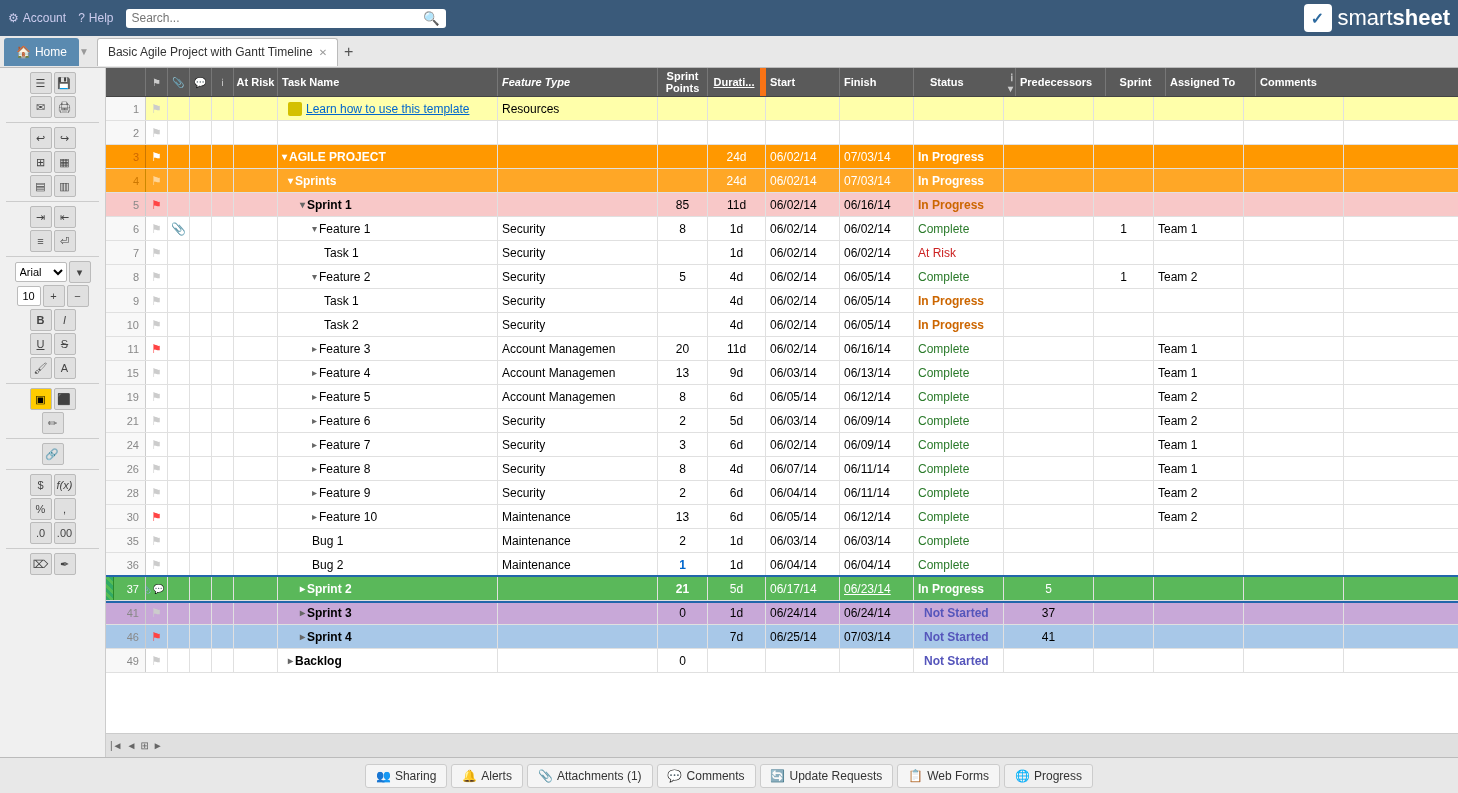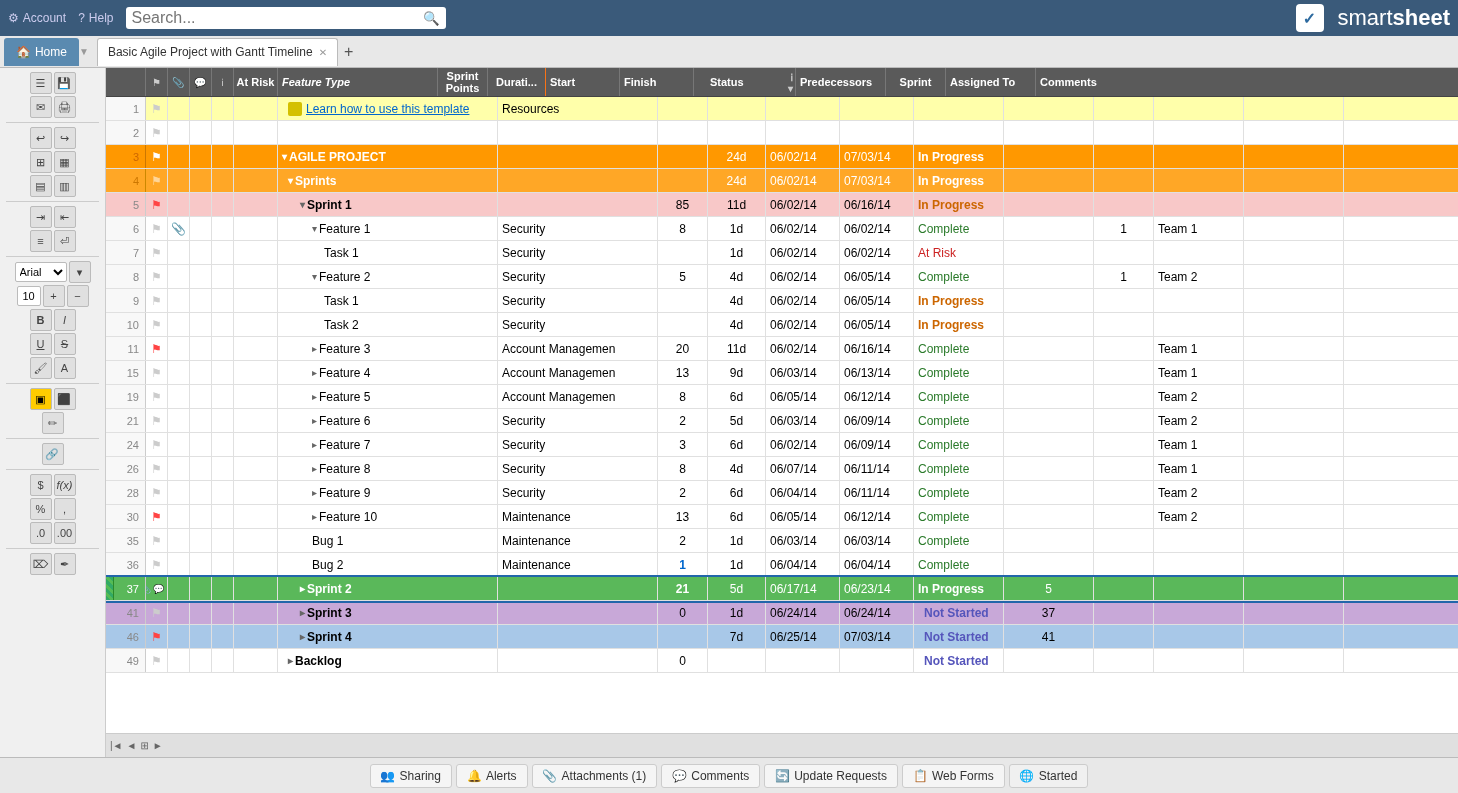--- a/index.html
+++ b/index.html
@@ -2,24 +2,24 @@
 <html><head>
   <meta charset="utf-8">
   <style>
     * { box-sizing: border-box; margin: 0; padding: 0; }
     body { font-family: Arial, sans-serif; font-size: 12px; background: #4a6d8c; display: flex; flex-direction: column; height: 793px; overflow: hidden; }
 
     
     .top-bar { background: #3a5a7a; display: flex; align-items: center; padding: 4px 8px; height: 36px; gap: 12px; }
     .top-bar-item { color: #cce; font-size: 12px; display: flex; align-items: center; gap: 4px; cursor: pointer; }
     .search-bar { display: flex; align-items: center; background: #fff; border-radius: 3px; padding: 2px 6px; flex: 1; max-width: 320px; }
-    .search-bar input { border: none; outline: none; font-size: 16px; flex: 1; }
+    .search-bar input { border: none; outline: none; font-size: 12px; flex: 1; }
     .search-btn { background: none; border: none; cursor: pointer; color: #666; }
     .logo { margin-left: auto; display: flex; align-items: center; gap: 6px; }
-    .logo-text { color: #fff; font-size: 22px; font-weight: bold; margin-left: 8px; }
+    .logo-text { color: #fff; font-size: 22px; font-weight: bold; }
     .logo-check { width: 28px; height: 28px; background: #fff; border-radius: 4px; display: flex; align-items: center; justify-content: center; color: #2d6a9f; font-size: 16px; font-weight: bold; }
 
     
     .tab-bar { background: #e8e8e8; display: flex; align-items: center; height: 32px; padding: 0 4px; border-bottom: 1px solid #bbb; }
     .home-tab { background: #5a8ab0; color: #fff; padding: 4px 12px; border-radius: 3px 3px 0 0; display: flex; align-items: center; gap: 4px; font-size: 12px; cursor: pointer; height: 28px; }
     .sheet-tab { background: #fff; color: #333; padding: 4px 10px; border-radius: 3px 3px 0 0; display: flex; align-items: center; gap: 6px; font-size: 12px; cursor: pointer; height: 28px; border: 1px solid #bbb; border-bottom: none; margin-left: 4px; }
     .sheet-tab .close-x { color: #999; font-size: 10px; cursor: pointer; }
     .add-tab { background: none; border: none; color: #555; font-size: 16px; cursor: pointer; padding: 0 6px; }
     .tab-arrow { color: #999; font-size: 10px; margin-right: 4px; }
 
@@ -231,26 +231,27 @@
       <div style="width:22px; flex-shrink:0; border-right:1px solid #777; display:flex;align-items:center;justify-content:center;">
         <span style="color:#ccc;font-size:10px;">📎</span>
       </div>
       <div style="width:22px; flex-shrink:0; border-right:1px solid #777; display:flex;align-items:center;justify-content:center;">
         <span style="color:#ccc;font-size:10px;">💬</span>
       </div>
       <div style="width:22px; flex-shrink:0; border-right:1px solid #777; display:flex;align-items:center;justify-content:center;">
         <span style="color:#ccc;font-size:10px;">ℹ</span>
       </div>
       <div style="width:44px; flex-shrink:0; border-right:1px solid #777; display:flex;align-items:center;justify-content:center; color:#fff; font-size:11px; font-weight:bold;">At Risk</div>
+      <div style="width:220px; flex-shrink:0; border-right:1px solid #777; display:flex;align-items:center; color:#fff; font-size:11px; font-weight:bold; padding:4px;">Task Name</div>
       <div style="width:160px; flex-shrink:0; border-right:1px solid #777; display:flex;flex-direction:column;align-items:flex-start;justify-content:center; color:#fff; font-size:11px; font-weight:bold; padding:2px 4px; text-align:left;font-style:italic;">Feature Type</div>
       <div style="width:50px; flex-shrink:0; border-right:1px solid #777; display:flex;flex-direction:column;align-items:center;justify-content:center; color:#fff; font-size:11px; font-weight:bold; padding:2px 2px; text-align:center;">
           <span>Sprint</span>
           <span>Points</span>
         </div>
-      <div style="width:58px; flex-shrink:0; border-right:1px solid #f97316; display:flex;align-items:center;justify-content:center; color:#fff; font-size:11px; font-weight:bold; padding:2px;">Durati...</div>
+      <div style="width:58px; flex-shrink:0; border-right:6px solid #f97316; display:flex;align-items:center;justify-content:center; color:#fff; font-size:11px; font-weight:bold; padding:2px;text-decoration:underline;">Durati...</div>
       <div style="width:74px; flex-shrink:0; border-right:1px solid #777; display:flex;align-items:center; color:#fff; font-size:11px; font-weight:bold; padding:2px 4px;">Start</div>
       <div style="width:74px; flex-shrink:0; border-right:1px solid #777; display:flex;align-items:center; color:#fff; font-size:11px; font-weight:bold; padding:2px 4px;">Finish</div>
       <div style="width:90px; flex-shrink:0; border-right:1px solid #777; display:flex;align-items:center; color:#fff; font-size:11px; font-weight:bold; padding:2px 4px; position:relative;margin-left:12px;">
         Status
         <span style="position:absolute;right:2px;top:2px;font-size:10px;color:#ccc;">ℹ</span>
         <span style="position:absolute;right:2px;bottom:2px;font-size:10px;color:#ccc;">▾</span>
       </div>
       <div style="width:90px; flex-shrink:0; border-right:1px solid #777; display:flex;align-items:center; color:#fff; font-size:11px; font-weight:bold; padding:2px 4px;">Predecessors</div>
       <div style="width:60px; flex-shrink:0; border-right:1px solid #777; display:flex;align-items:center;justify-content:center; color:#fff; font-size:11px; font-weight:bold; padding:2px;">Sprint</div>
       <div style="width:90px; flex-shrink:0; border-right:1px solid #777; display:flex;align-items:center; color:#fff; font-size:11px; font-weight:bold; padding:2px 4px;">Assigned To</div>
@@ -791,21 +792,21 @@
           <div class="cell icon-cell"></div>
           <div class="cell at-risk"></div>
           <div class="cell task-name indent-2" style="color:#fff;font-weight:bold;">
             <span class="expand-icon" style="color:#fff;">▸</span>
             Sprint 2
           </div>
           <div class="cell feature-type"></div>
           <div class="cell story-pts" style="color:#fff;font-weight:bold;">21</div>
           <div class="cell duration" style="color:#fff;">5d</div>
           <div class="cell start" style="color:#fff;">06/17/14</div>
-          <div class="cell finish" style="color:#fff;">06/23/14</div>
+          <div class="cell finish" style="color:#fff;text-decoration:underline;">06/23/14</div>
           <div class="cell status">
               <span style="color:#fff;font-weight:bold;">In Progress</span>
             </div>
           <div class="cell predecessors" style="color:#fff;">5</div>
           <div class="cell sprint"></div>
           <div class="cell assigned-to"></div>
           <div class="cell comments"></div>
         </div>
 
         <div class="grid-row purple-row">
@@ -923,15 +924,15 @@
   <button class="bottom-btn">
     <span>🔄</span>
     <span>Update Requests</span>
   </button>
   <button class="bottom-btn">
     <span>📋</span>
     <span>Web Forms</span>
   </button>
   <button class="bottom-btn publish">
     <span>🌐</span>
-    <span>Started</span>
+    <span>Progress</span>
   </button>
 </div>
 
 </body></html>

